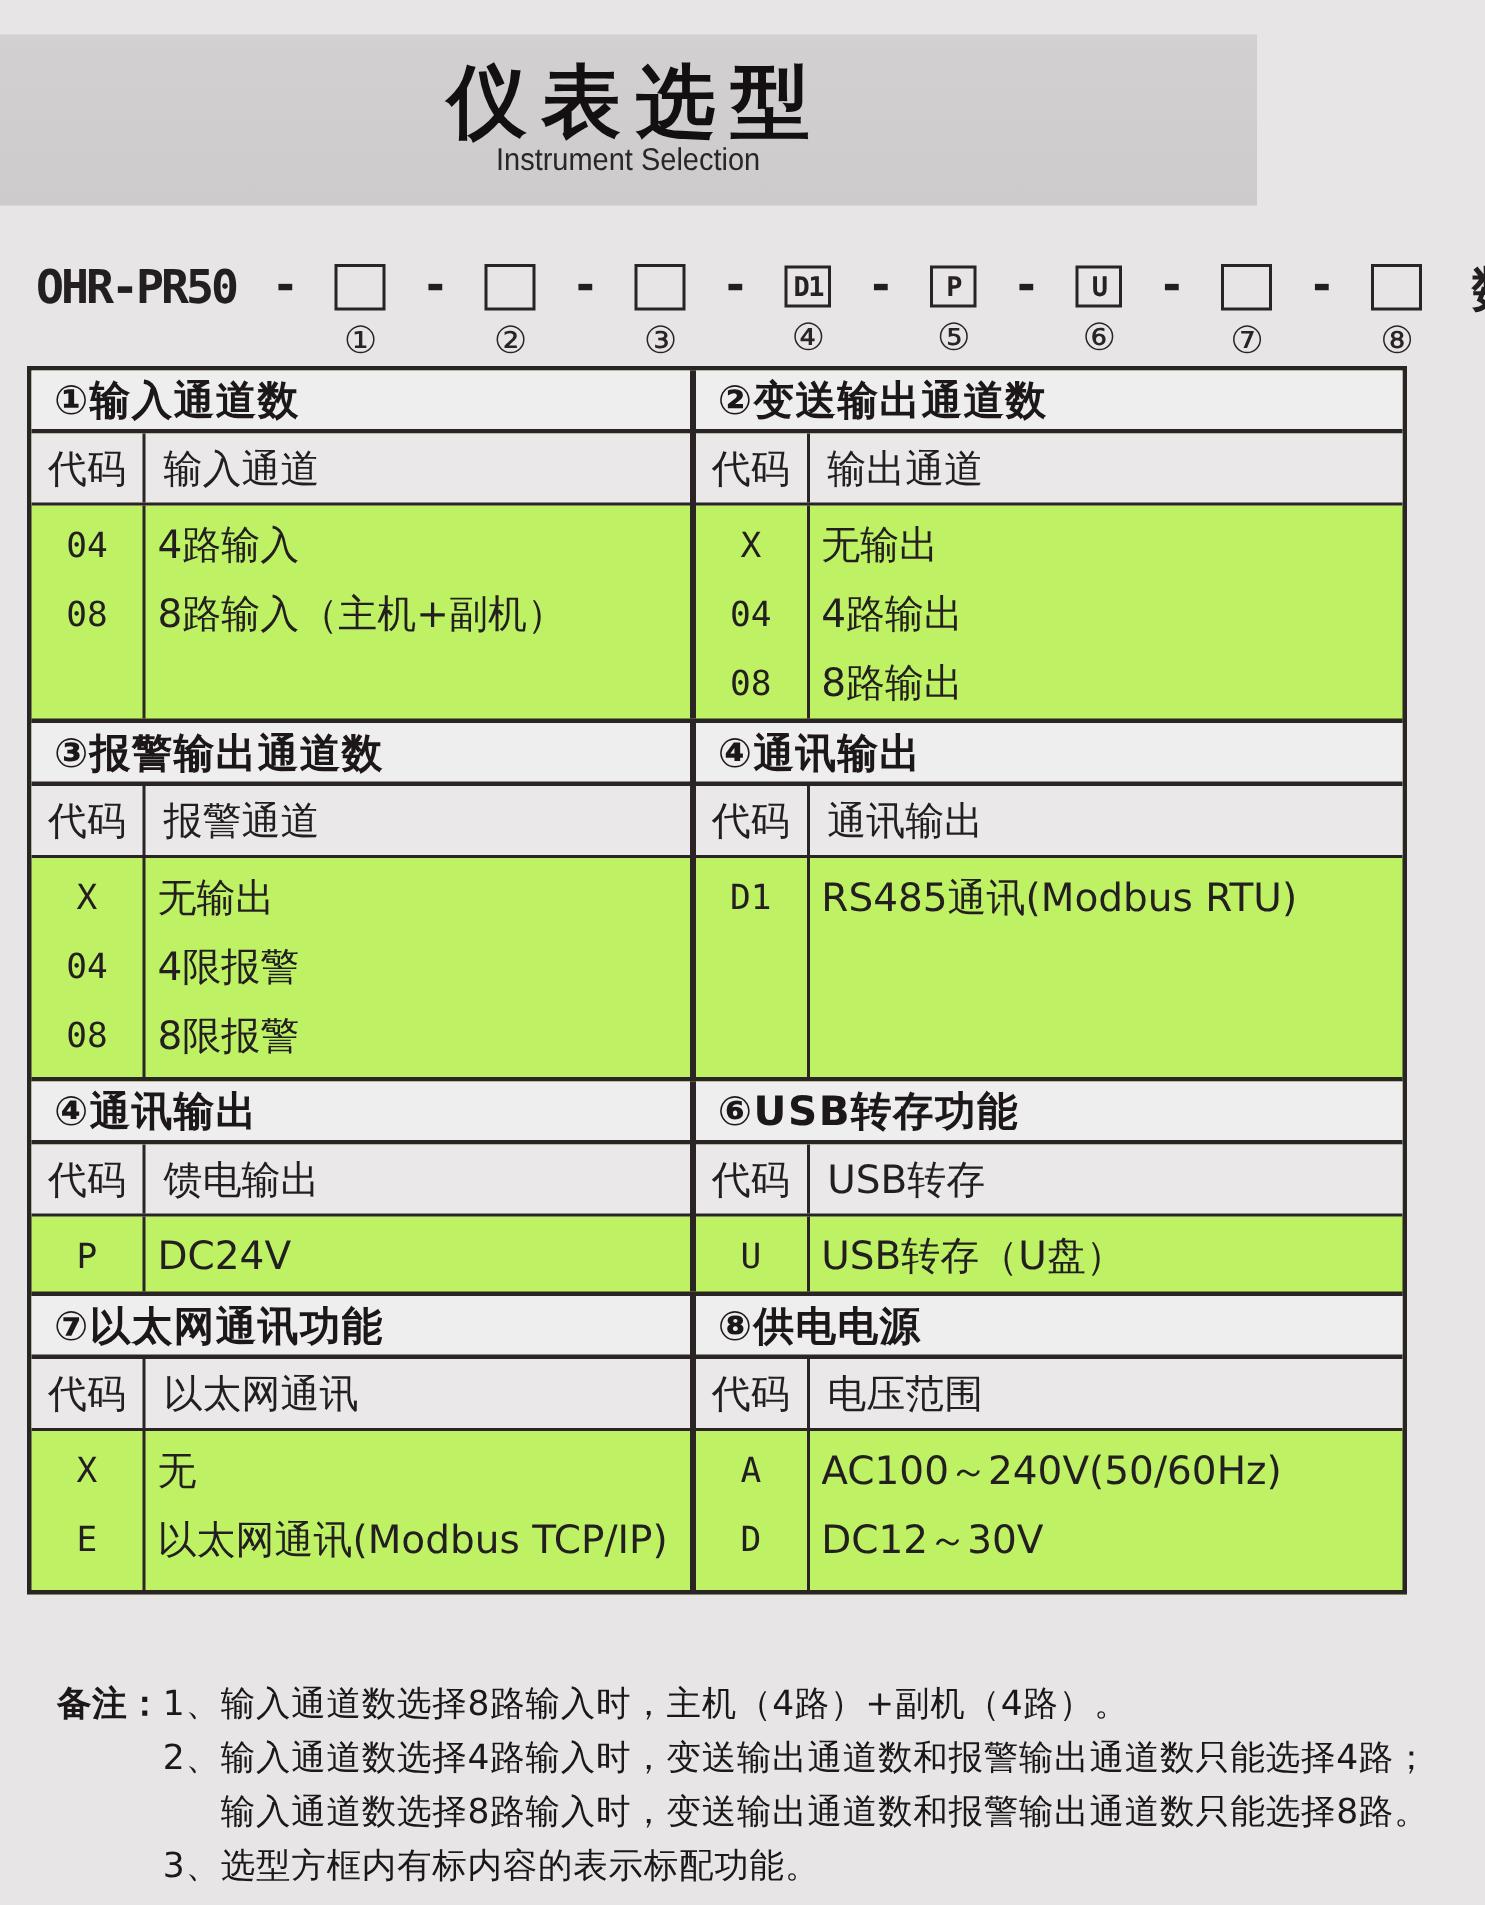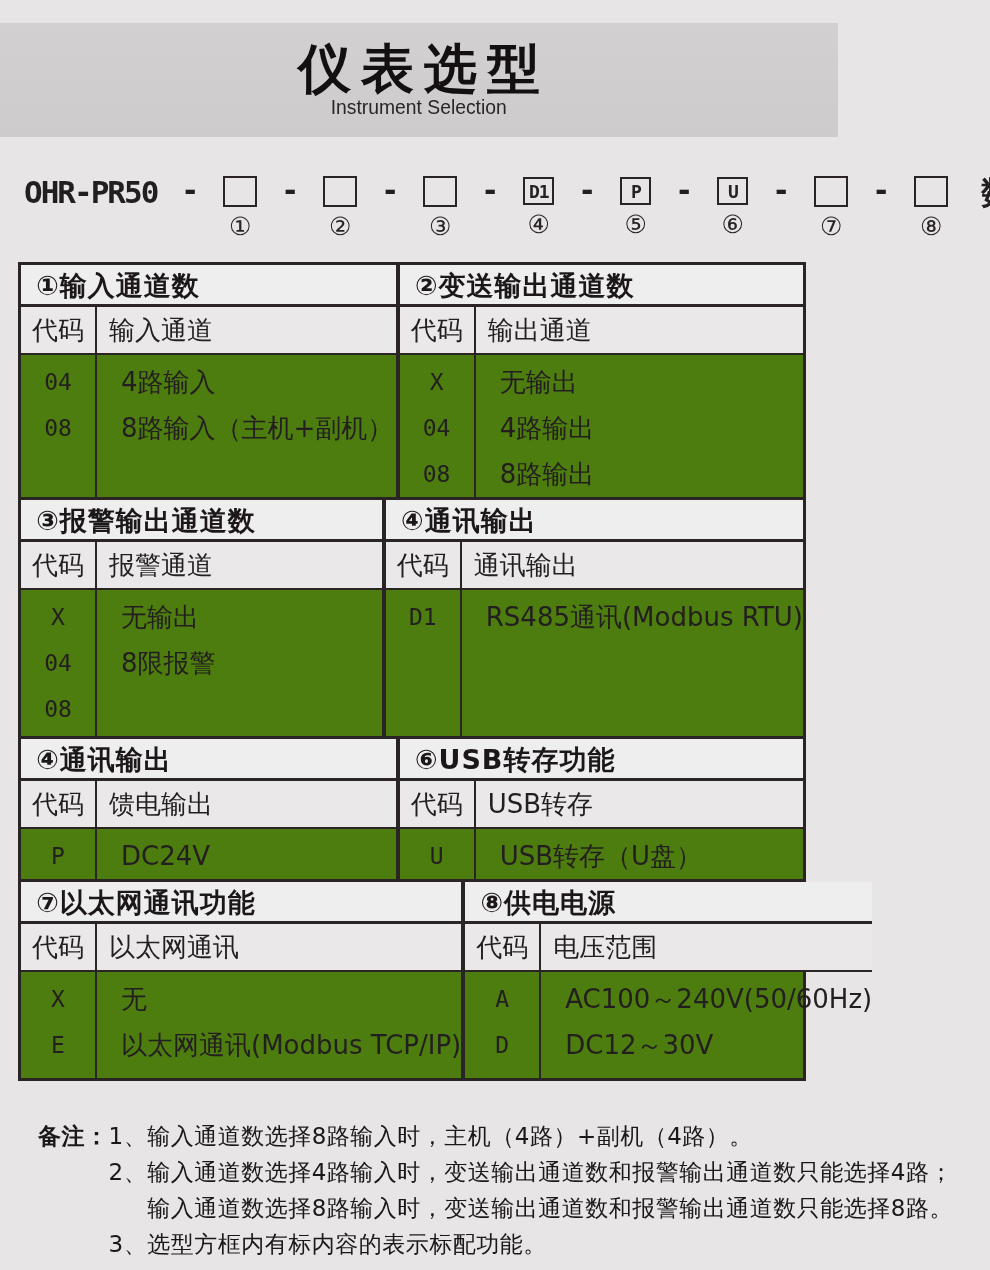--- a/index.html
+++ b/index.html
@@ -58,23 +58,23 @@
     font-family: "DejaVu Sans Mono", monospace;
     font-size: 18px; font-weight: bold; letter-spacing: -1px;
   }
   .slot-num {
     margin-top: 7px; font-size: 25px; line-height: 26px; color: #2b2425;
     font-family: "DejaVu Serif", serif;
   }
 
   
   .sel-table {
-    position: absolute; left: 18px; top: 262px; width: 788px;
+    position: absolute; left: 18px; top: 244px; width: 920px;
     border: 3px solid #2b2425;
-    background: #4d7c0f;
+    background: #bef264;
   }
   .band { display: grid; grid-template-columns: 459fr 489fr; }
   .band + .band { border-top: 3px solid #2b2425; }
   .section { display: flex; flex-direction: column; }
   .section.left { border-right: 4px solid #2b2425; }
   .section-title {
     height: 42px; line-height: 42px;
     padding-left: 15px;
     font-size: 27px; font-weight: bold; letter-spacing: 1px;
     color: #1c1718;
@@ -92,21 +92,21 @@
     border-right: 2px solid #2b2425;
     display: flex; align-items: center; justify-content: center;
     font-size: 26px; color: #231e1f; white-space: nowrap;
   }
   .desc-h {
     display: flex; align-items: center; padding-left: 12px;
     font-size: 26px; color: #231e1f; white-space: nowrap; overflow: hidden; border-radius: 11px;
   }
   .sec-body { flex: 1; display: grid; grid-template-columns: 76px 1fr; }
   .codes { border-right: 2px solid #2b2425; padding-top: 4px; }
-  .descs { padding: 4px 0 0 24px; }
+  .descs { padding: 4px 0 0 8px; }
   .code-cell {
     height: 46px; line-height: 46px; text-align: center;
     font-family: "DejaVu Sans Mono", monospace;
     font-size: 23px; color: #231e1f;
   }
   .desc-cell {
     height: 46px; line-height: 46px;
     font-size: 26px; color: #231e1f;
     white-space: nowrap; overflow: hidden;
   }
@@ -241,20 +241,21 @@
           <div class="desc-h">报警通道</div>
         </div>
         <div class="sec-body">
           <div class="codes">
             <div class="code-cell">X</div>
             <div class="code-cell">04</div>
             <div class="code-cell">08</div>
           </div>
           <div class="descs">
             <div class="desc-cell">无输出</div>
+            <div class="desc-cell">4限报警</div>
             <div class="desc-cell">8限报警</div>
           </div>
         </div>
       </div>
       <div class="section">
         <div class="section-title">④通讯输出</div>
         <div class="sec-header">
           <div class="code-h">代码</div>
           <div class="desc-h">通讯输出</div>
         </div>

